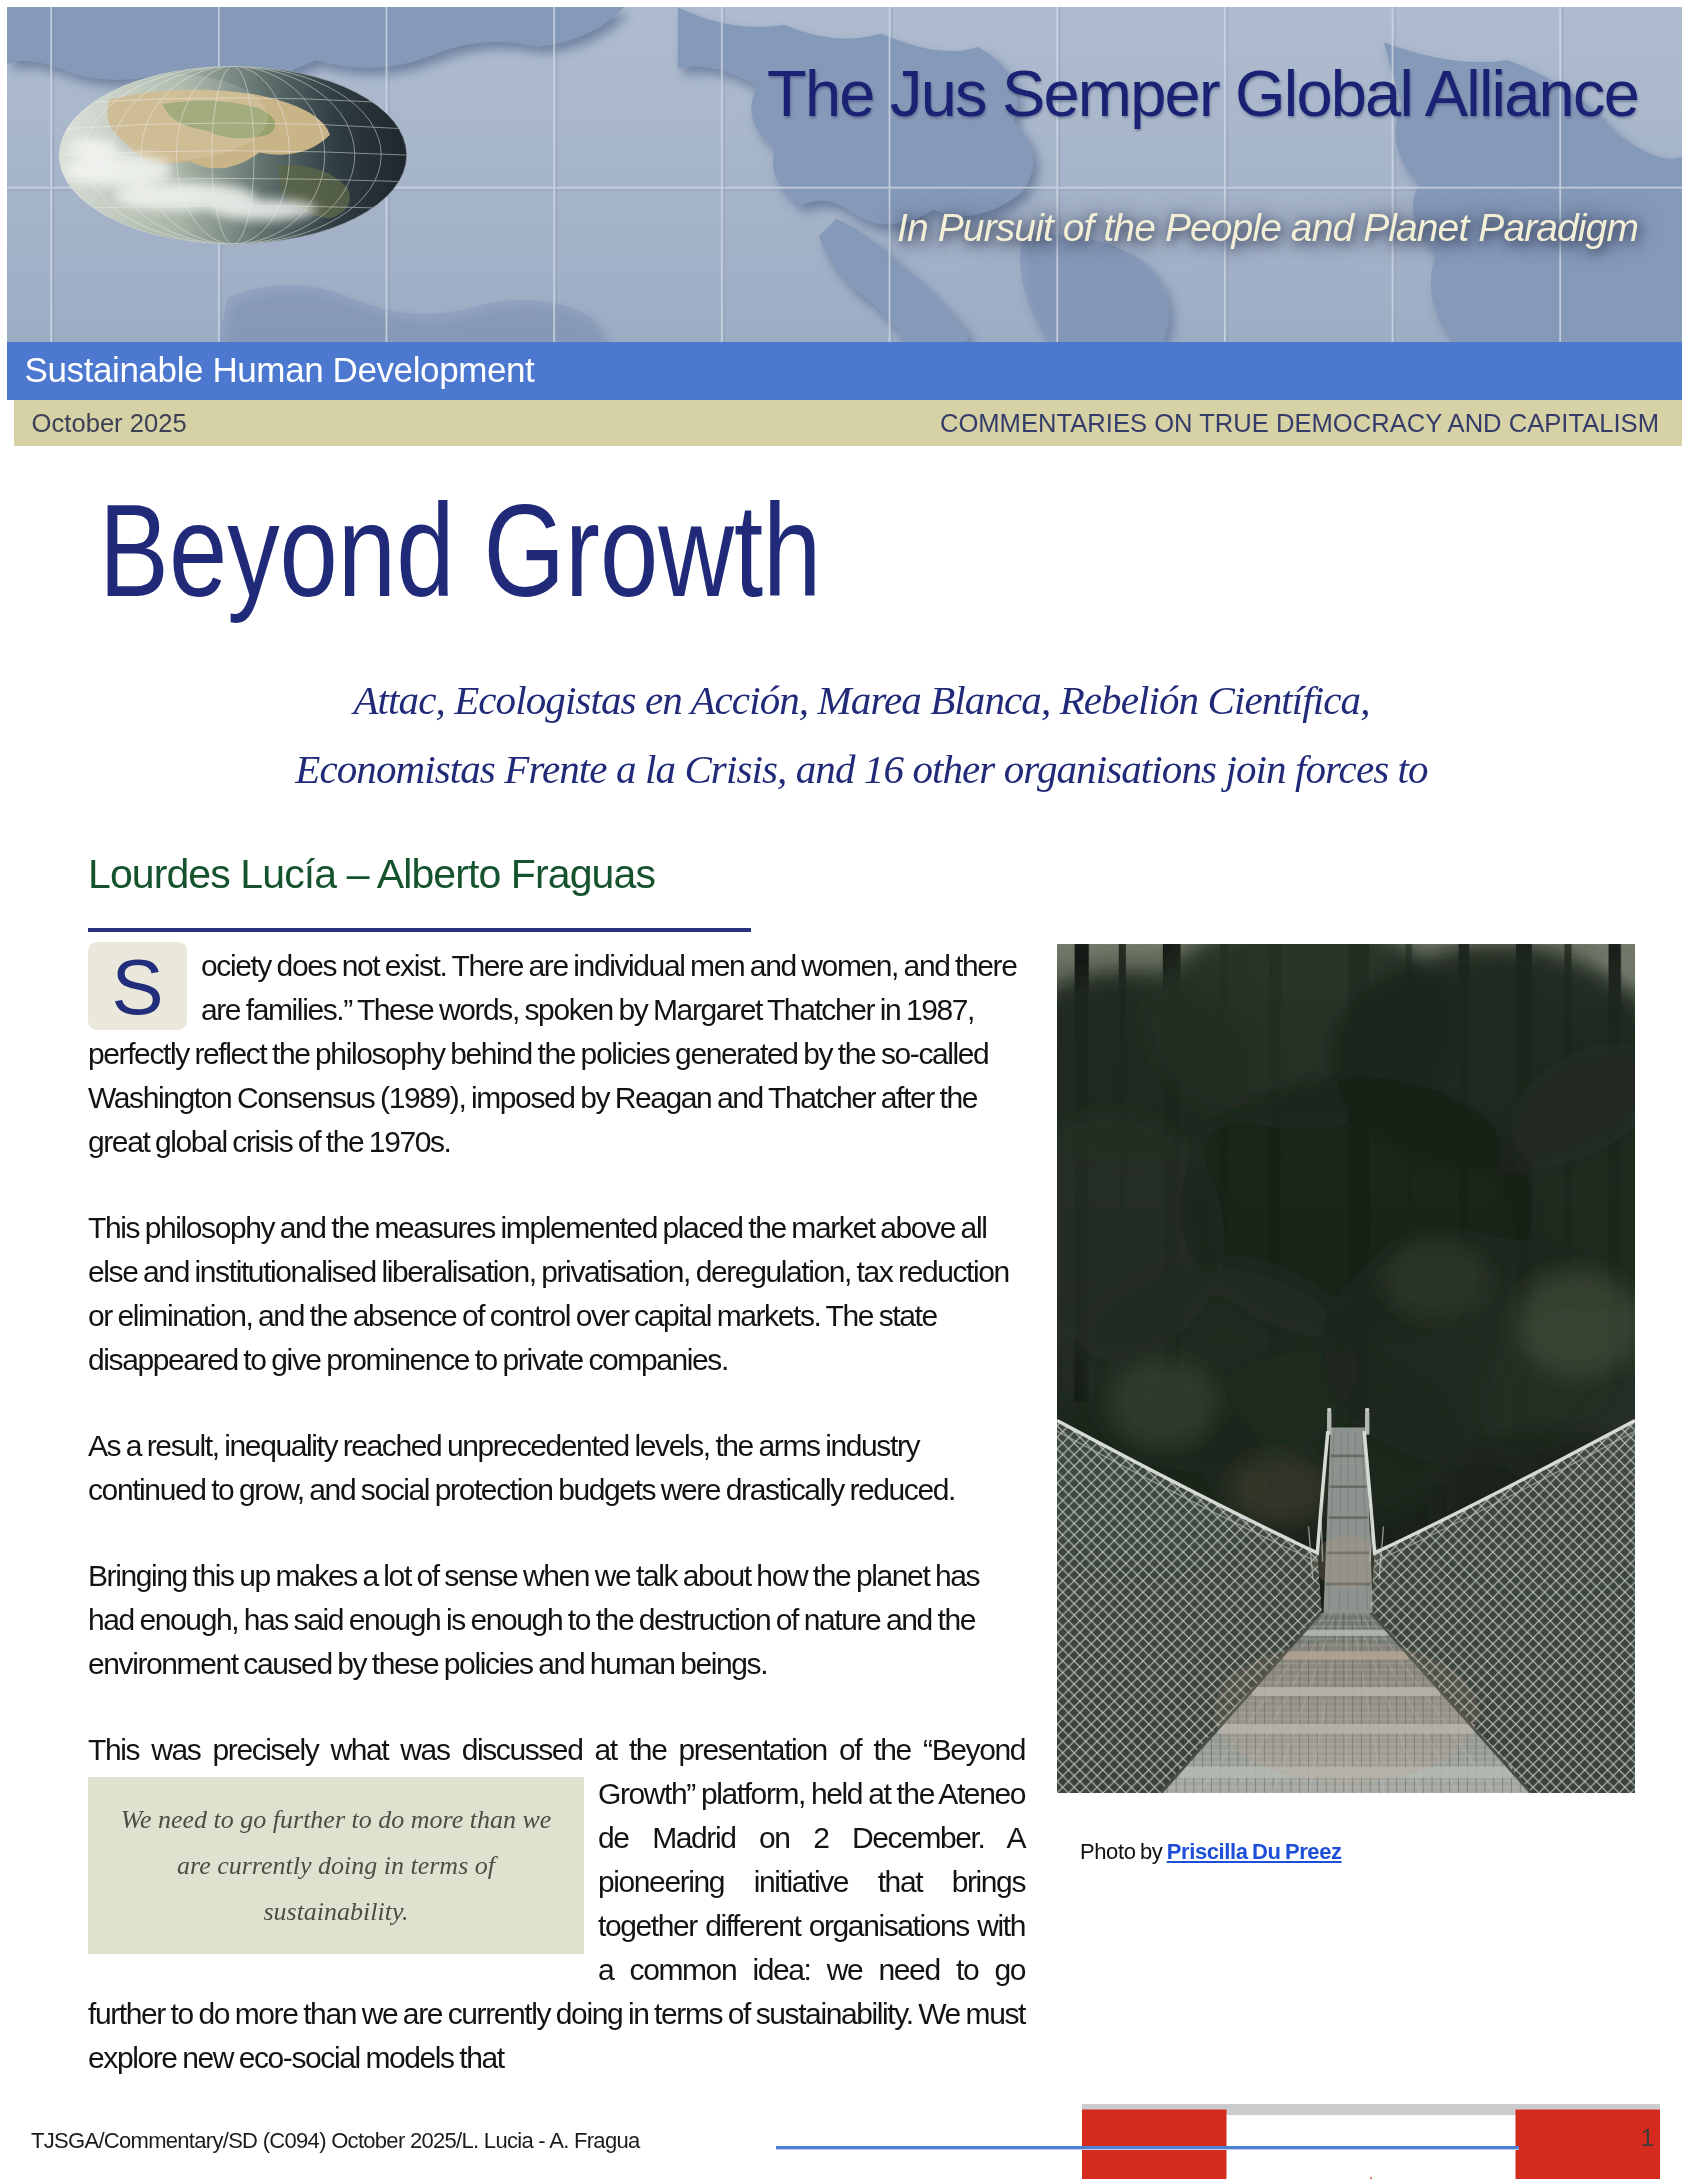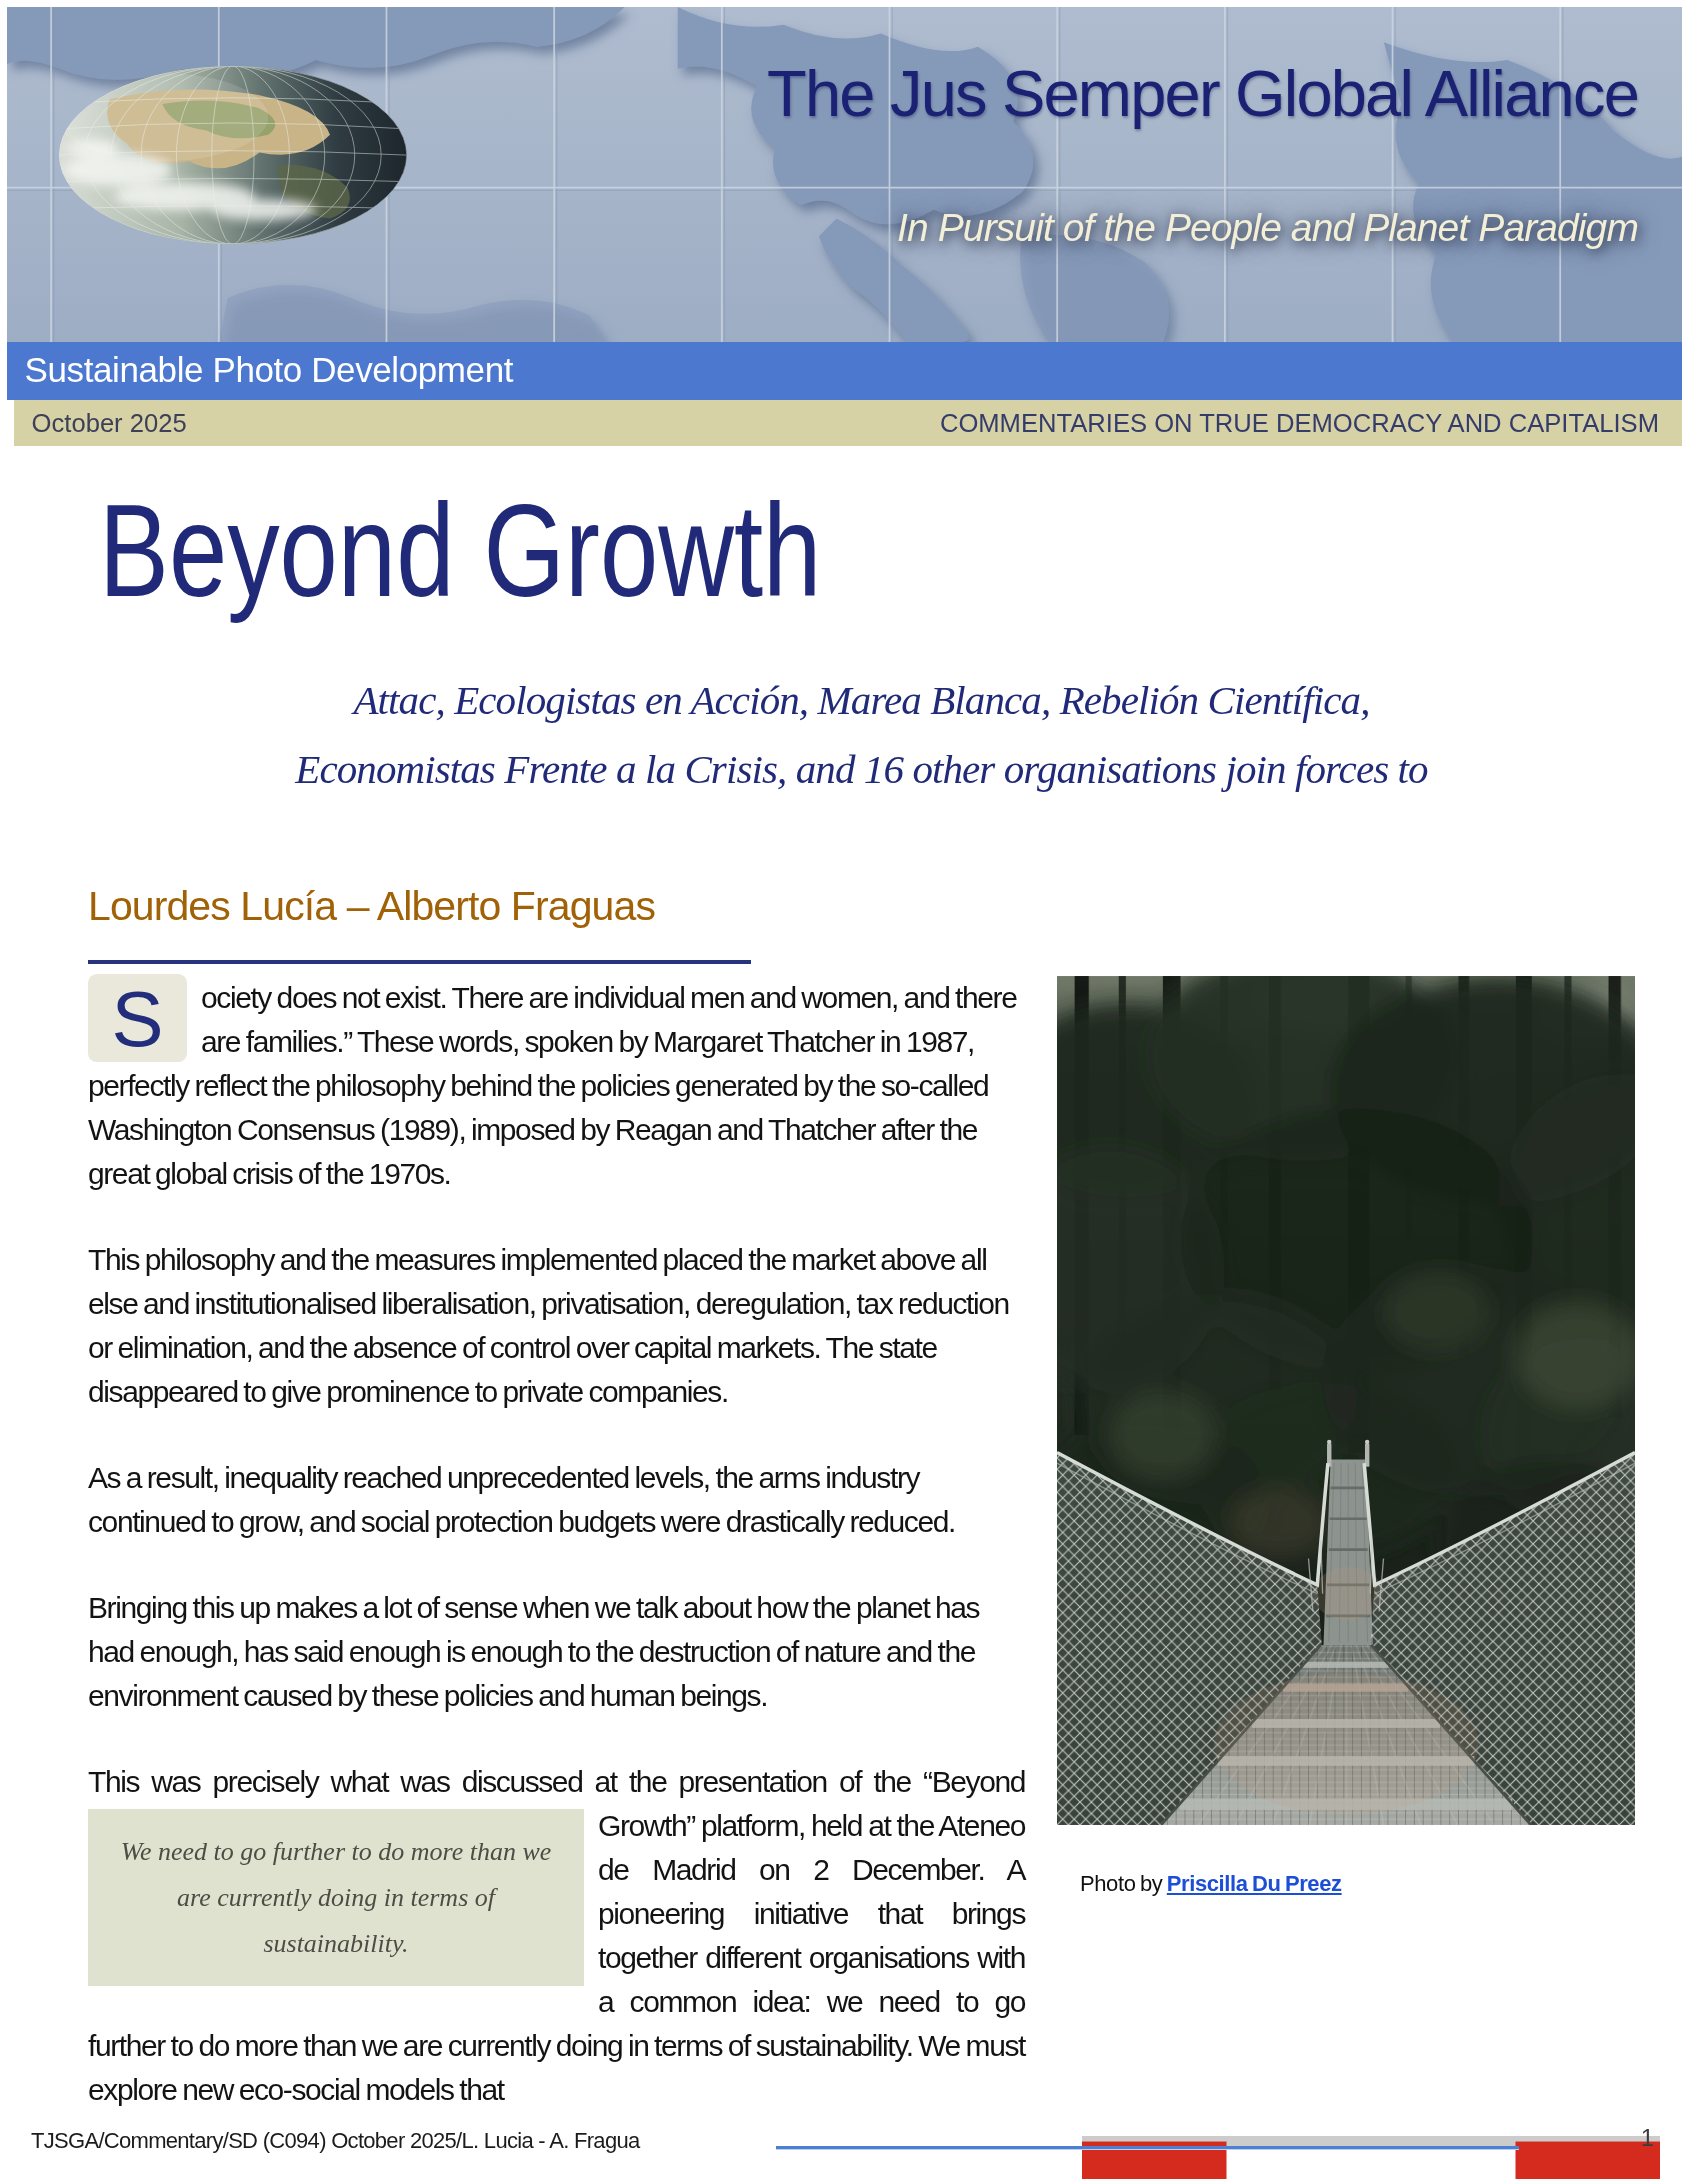--- a/index.html
+++ b/index.html
@@ -22,21 +22,21 @@
            justify-content:space-between;padding:0 23px 0 17.6px;font-size:25.6px;}
   .bar-tan .date{color:#3d4056;}
   .bar-tan .series{color:#363c6a;}
 
   
   .page-body{padding:0 139px 0 88px;}
   .article-title{margin:39px 0 0 10.6px;font-size:131px;line-height:132px;font-weight:normal;
                  color:#202a78;transform:scaleX(.80);transform-origin:left center;white-space:nowrap;}
   .subtitle{margin-top:49px;margin-right:-71px;text-align:center;font-family:"Liberation Serif",serif;
             font-style:italic;font-size:41px;line-height:69px;color:#202a78;letter-spacing:-0.9px;}
-  .byline{margin-top:79px;font-size:41px;color:#a16207;letter-spacing:-0.9px;}
+  .byline{margin-top:47px;font-size:41px;color:#14532d;letter-spacing:-0.9px;}
   .byline-rule{margin-top:30px;width:663px;height:3.5px;background:#28337d;}
 
   .article-body{margin-top:12.4px;font-size:30px;line-height:44px;letter-spacing:-1.4px;word-spacing:-1.3px;}
   .article-body p{margin:0 0 42px 0;}
   .article-body p.p5{text-align:justify;margin-bottom:0;}
 
   .dropcap{float:left;width:99px;height:88px;margin:-1.8px 14px 0 0;background:#e9e8da;
            border-radius:8.8px;color:#222d7c;font-size:78px;line-height:90px;text-align:center;
            letter-spacing:0;}
 
@@ -157,21 +157,21 @@
         </g>
         <use href="#globeMain" transform="translate(0,556) scale(1,-1)" opacity=".18"></use>
       </g>
     </svg>
 
     <div class="org-title">The Jus Semper Global Alliance</div>
     <div class="org-tagline">In Pursuit of the People and Planet Paradigm</div>
   </div>
 
   <div class="bar-blue">
-    <span>Sustainable Photo Development</span>
+    <span>Sustainable Human Development</span>
   </div>
   <div class="bar-tan">
     <span class="date">October 2025</span>
     <span class="series">COMMENTARIES ON TRUE DEMOCRACY AND CAPITALISM</span>
   </div>
 
   <div class="page-body">
     <h1 class="article-title">Beyond Growth</h1>
 
     <div class="subtitle">

